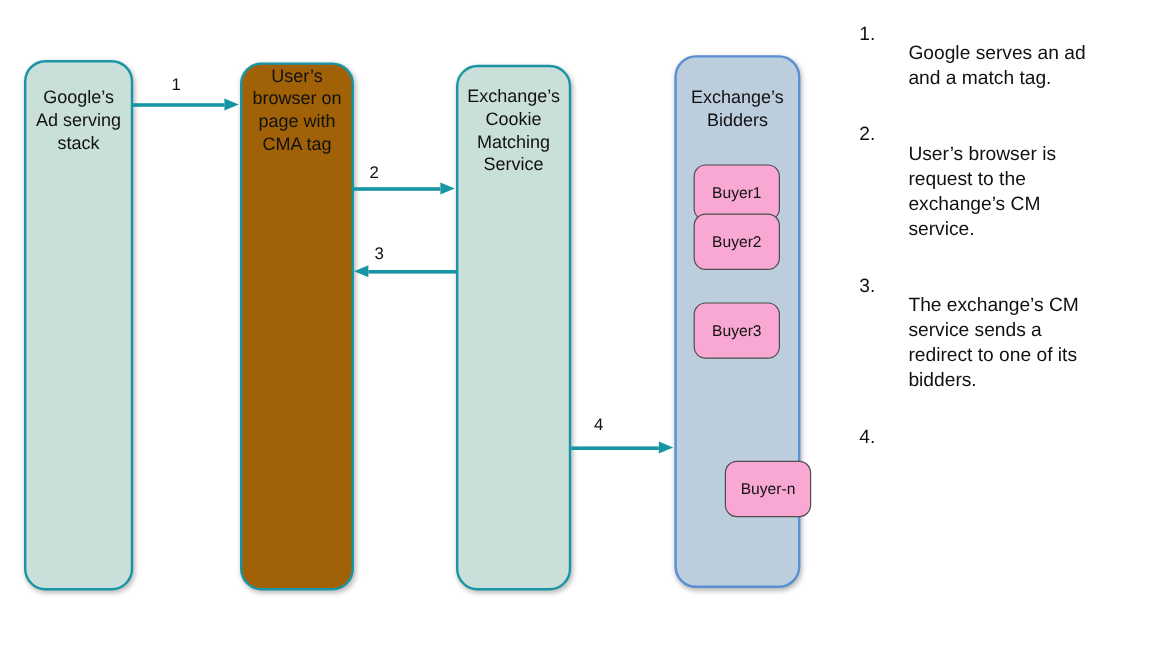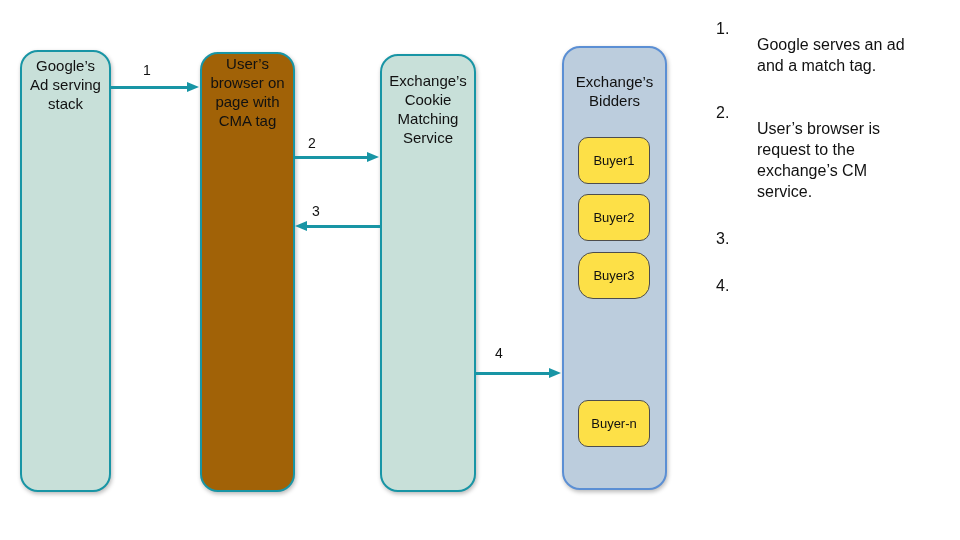--- a/index.html
+++ b/index.html
@@ -8,35 +8,35 @@
     font-family:"Liberation Sans", sans-serif; color:#111111; overflow:hidden;
   }
   
   .node {
     position:absolute; box-sizing:border-box;
     border:2px solid #1895a5; border-radius:18px;
     box-shadow:1px 2px 4px rgba(0,0,0,0.28);
     font-size:15px; line-height:19px; text-align:center;
   }
   .node-label { white-space:pre-line; }
-  .node-google   { left:20px;  top:50px; width:91px;  height:442px; background:#c8e0d9; padding-top:4px; }
+  .node-google   { left:20px;  top:50px; width:91px;  height:442px; background:#c8e0d9; padding-top:20px; }
   .node-browser  { left:200px; top:52px; width:95px;  height:440px; background:#a16207; }
   .node-cm       { left:380px; top:54px; width:96px;  height:438px; background:#c8e0d9; padding-top:15px; }
   .node-bidders  { left:562px; top:46px; width:105px; height:444px; background:#bccddd; border-color:#5b8fd4; padding-top:24px; }
   
   .buyer {
     position:absolute; left:14px; width:72px; height:47px; box-sizing:border-box;
-    background:#fde047; border:1px solid #4d4d4d; border-radius:10px;
+    background:#f9a8d4; border:1px solid #4d4d4d; border-radius:10px;
     display:flex; align-items:center; justify-content:center;
     font-size:13px;
   }
   .buyer-1 { top:89px; }
-  .buyer-2 { top:146px; }
-  .buyer-3 { top:204px;border-radius:15px; }
-  .buyer-n { top:352px; }
+  .buyer-2 { top:130px; }
+  .buyer-3 { top:204px; }
+  .buyer-n { top:336px;margin-left:26px; }
   
   .arrow-line { position:absolute; height:3px; background:#1895a5; }
   .arrow-head { position:absolute; width:0; height:0; border-top:5px solid transparent; border-bottom:5px solid transparent; }
   .arrow-head.right { border-left:12px solid #1895a5; }
   .arrow-head.left  { border-right:12px solid #1895a5; }
   .arrow-label { position:absolute; font-size:14px; line-height:16px; }
   
   .steps { position:absolute; left:716px; top:18px; width:232px; }
   .step { display:flex; margin-bottom:26px; font-size:16px; line-height:21px; }
   .step-num { width:41px; flex:none; }
@@ -100,19 +100,23 @@
     </div>
     <div class="step">
       <div class="step-num">2.</div>
       <div class="step-text">User’s browser is
 request to the
 exchange’s CM
 service.</div>
     </div>
     <div class="step">
       <div class="step-num">3.</div>
+      <div class="step-text">The exchange’s CM
+service sends a
+redirect to one of its
+bidders.</div>
     </div>
     <div class="step">
       <div class="step-num">4.</div>
     </div>
   </div>
 
 </div>
 
 </body></html>

